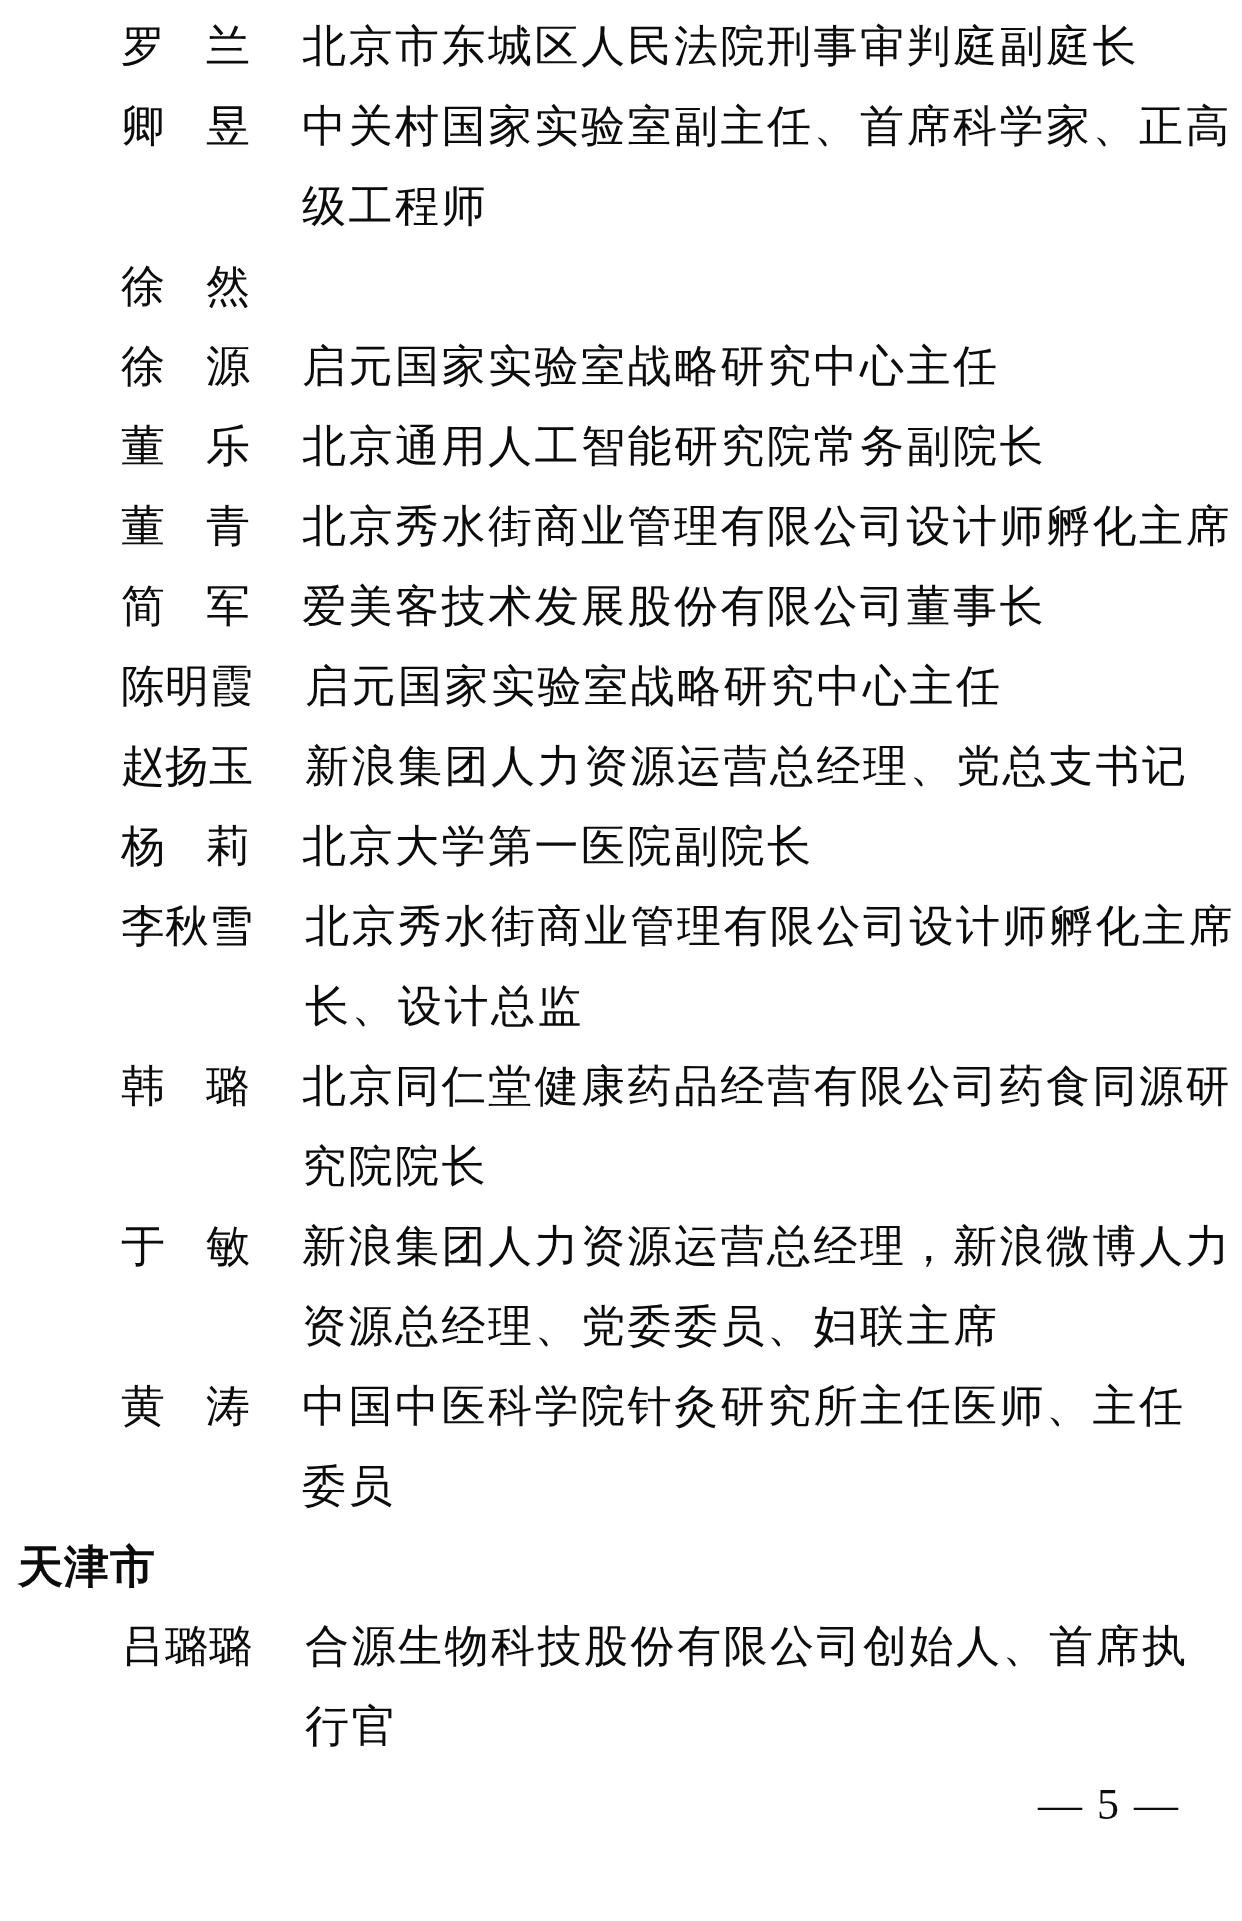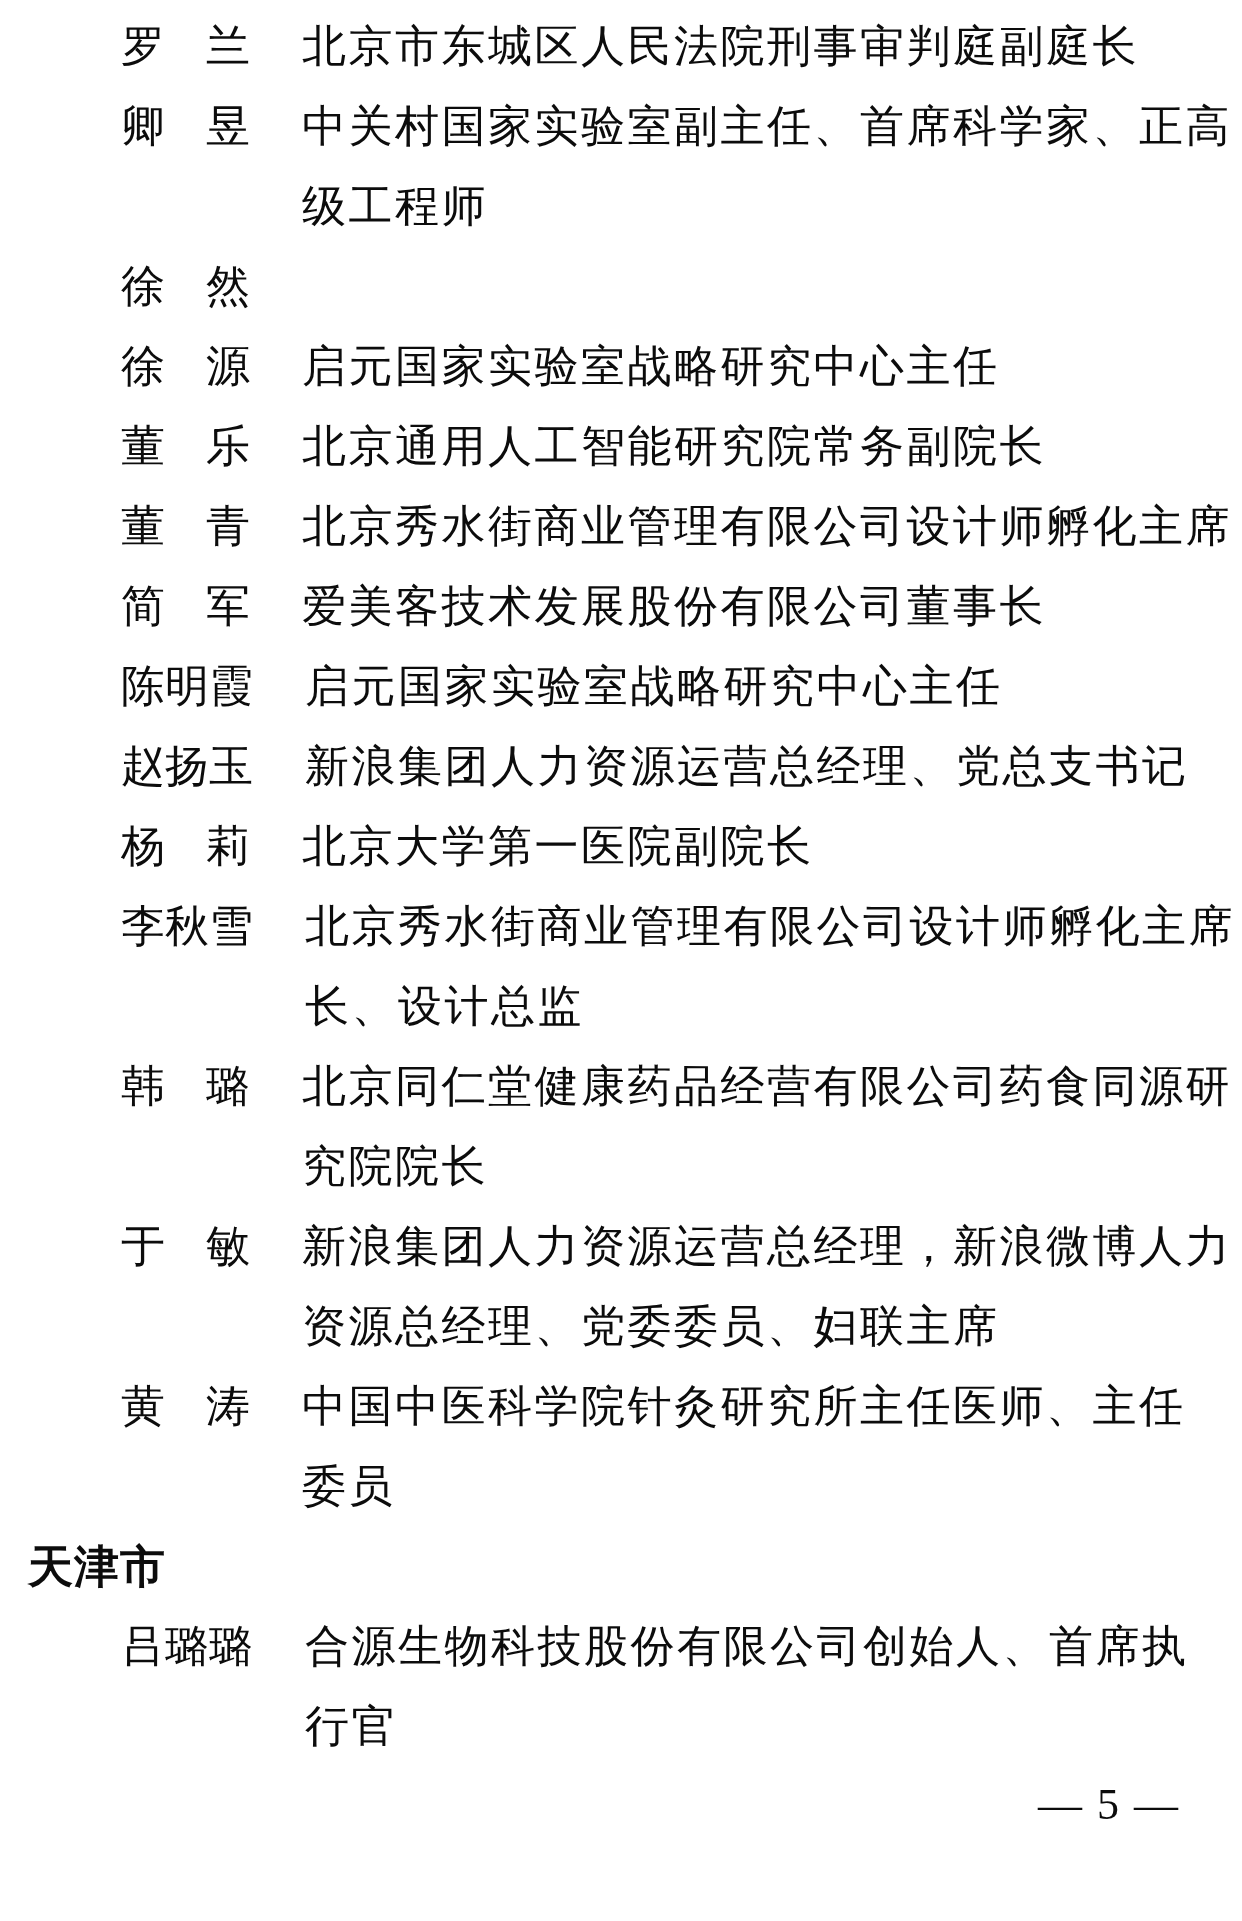--- a/index.html
+++ b/index.html
@@ -35,21 +35,21 @@
     width: 936px;
     font-size: 44px;
     line-height: 80px;
     letter-spacing: 2.5px;
   }
   .tline {
     white-space: nowrap;
     font-family: Liberation Serif, serif;
   }
   .section {
-    margin-left: 28px;
+    margin-left: 18px;
     font-family: "Liberation Sans", "DejaVu Sans", sans-serif;
     font-weight: 700;
     font-size: 45px;
     line-height: 80px;
     letter-spacing: 1px;
   }
   .footer {
     position: absolute;
     top: 1765px;
     right: 62px;

